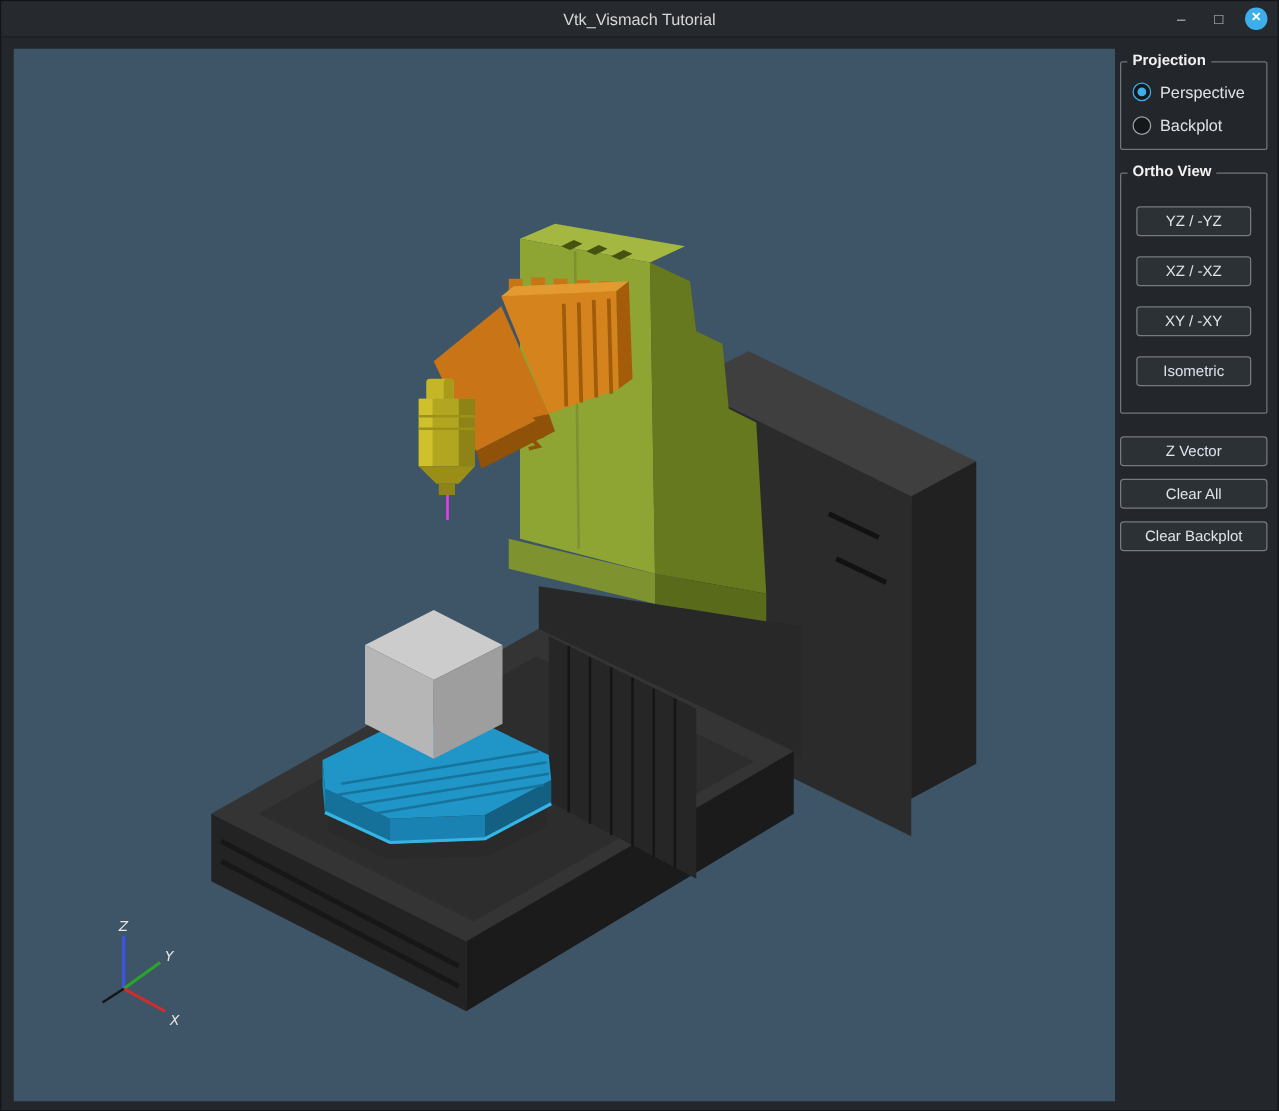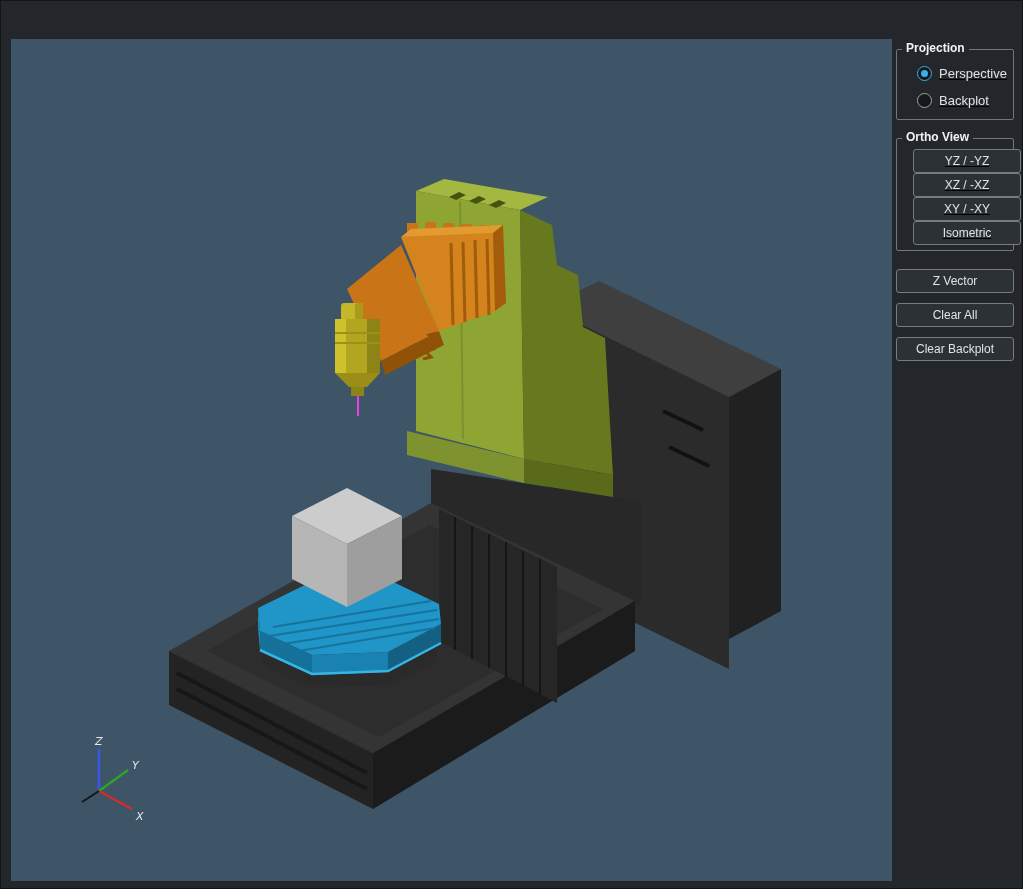--- a/index.html
+++ b/index.html
@@ -16,38 +16,46 @@
   
   .viewport{position:absolute;left:10px;top:38px;width:881px;height:842px;
             background:var(--viewport-background,#3e5467);}
   .machine-svg{position:absolute;left:0;top:0;}
   .overlay-text{position:absolute;left:45px;top:38px;margin:0;
                 font-family:"DejaVu Sans Mono",monospace;font-size:15px;line-height:20px;
                 letter-spacing:1.5px;color:var(--overlay-text,#c6ca4a);}
   
   .sidebar{position:absolute;left:895px;top:48px;width:118px;}
   .groupbox{position:relative;border:1px solid #70767a;border-radius:2px;margin:0 0 18px 0;
-            padding:10px 16px 5px;box-sizing:border-box;text-decoration:underline;}
+            padding:10px 5px 5px;box-sizing:border-box;}
   .groupbox-label{position:absolute;top:-9px;left:5px;padding:0 4px;background:#23262b;
                   color:#f2f2f2;font-size:12px;font-weight:bold;}
   .radio-row{display:flex;align-items:flex-start;gap:7px;padding:6px 4px;font-size:13px;color:#e0e3e6;}
   .radio{width:15px;height:15px;border-radius:50%;border:1px solid #9da3a7;background:#15181b;
          position:relative;flex:0 0 15px;box-sizing:border-box;}
   .radio-row.selected .radio{border-color:var(--accent,#3daee9);}
   .radio-row.selected .radio::after{content:"";position:absolute;inset:3px;border-radius:50%;
          background:var(--accent,#3daee9);}
-  .btn{display:block;margin:0 auto;padding:4px 4px;background:#2c3136;border:1px solid #767b7f;
-       border-radius:3px;color:#dde4ea;font-size:12px;font-family:inherit;width:108px;box-sizing:border-box;}
+  .btn{display:block;margin:16px auto;padding:4px 4px;background:#2c3136;border:1px solid #767b7f;
+       border-radius:3px;color:#dde4ea;font-size:12px;font-family:inherit;width:92px;box-sizing:border-box;}
   .btn.wide{width:118px;margin:0 0 10px 0;}
 </style>
 </head>
 <body>
 
 <div class="window">
 
+  <div class="titlebar">
+    <div class="titlebar-title">Vtk_Vismach Tutorial</div>
+    <div class="window-controls">
+      <button class="win-btn">–</button>
+      <button class="win-btn">□</button>
+      <button class="win-btn close">✕</button>
+    </div>
+  </div>
 
   <div class="viewport">
 
     <svg class="machine-svg" width="881" height="842" viewBox="0 0 881 842">
 
       <g>
         <polygon points="535,268 588,242 770,330 718,358" fill="#3f3f3f"></polygon>
         <polygon points="535,268 718,358 718,630 535,540" fill="#2b2b2b"></polygon>
         <polygon points="718,358 770,330 770,572 718,600" fill="#212121"></polygon>
         <path d="M652,372 l40,19" stroke="#121212" stroke-width="4"></path>

